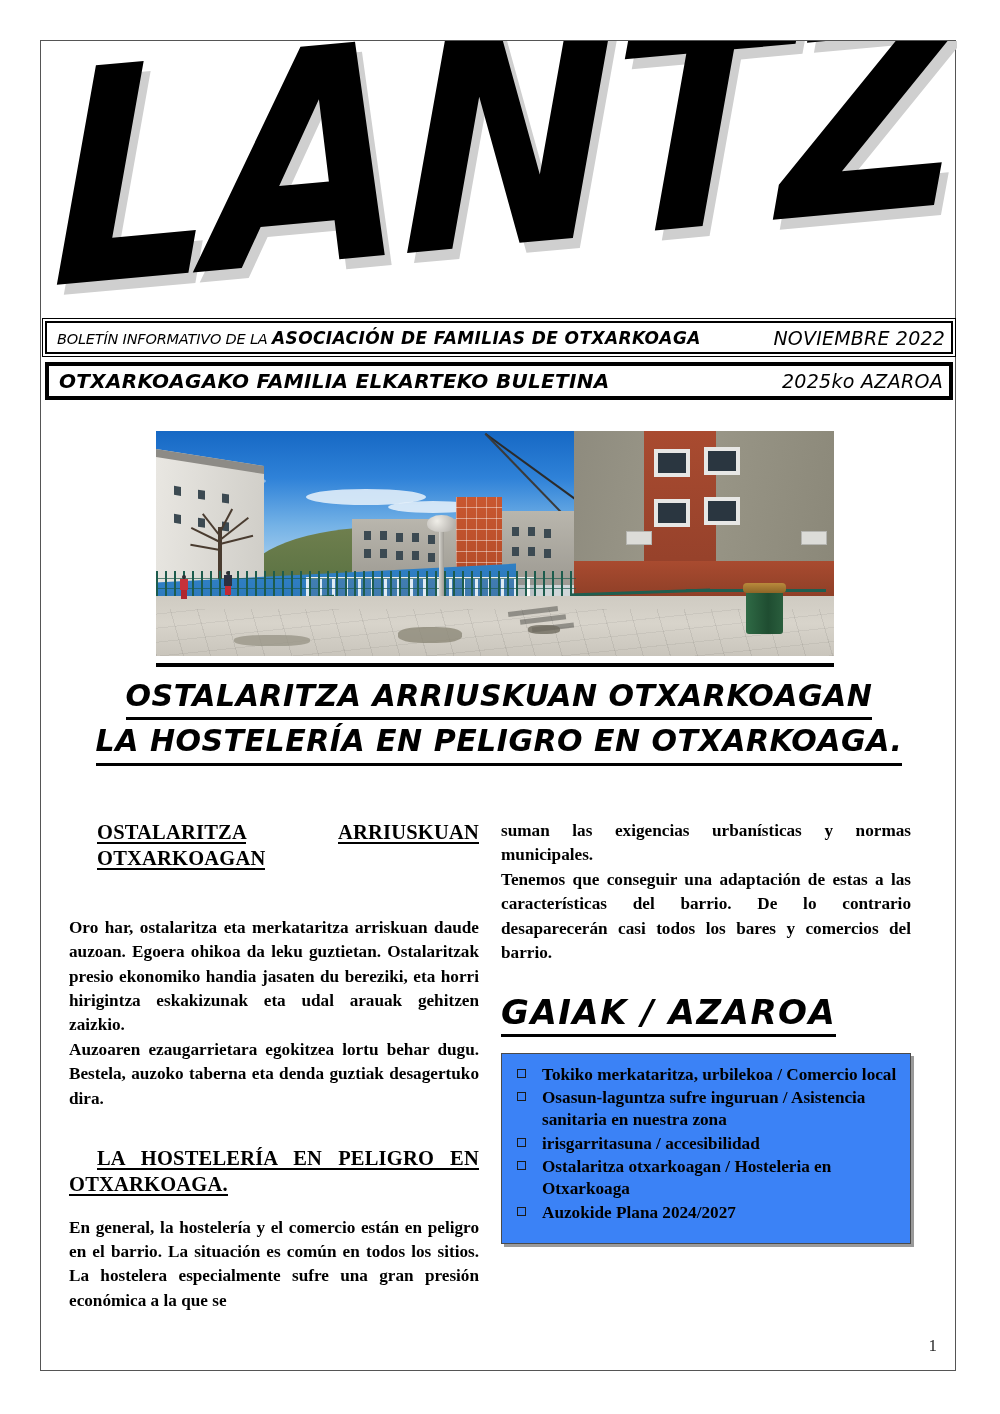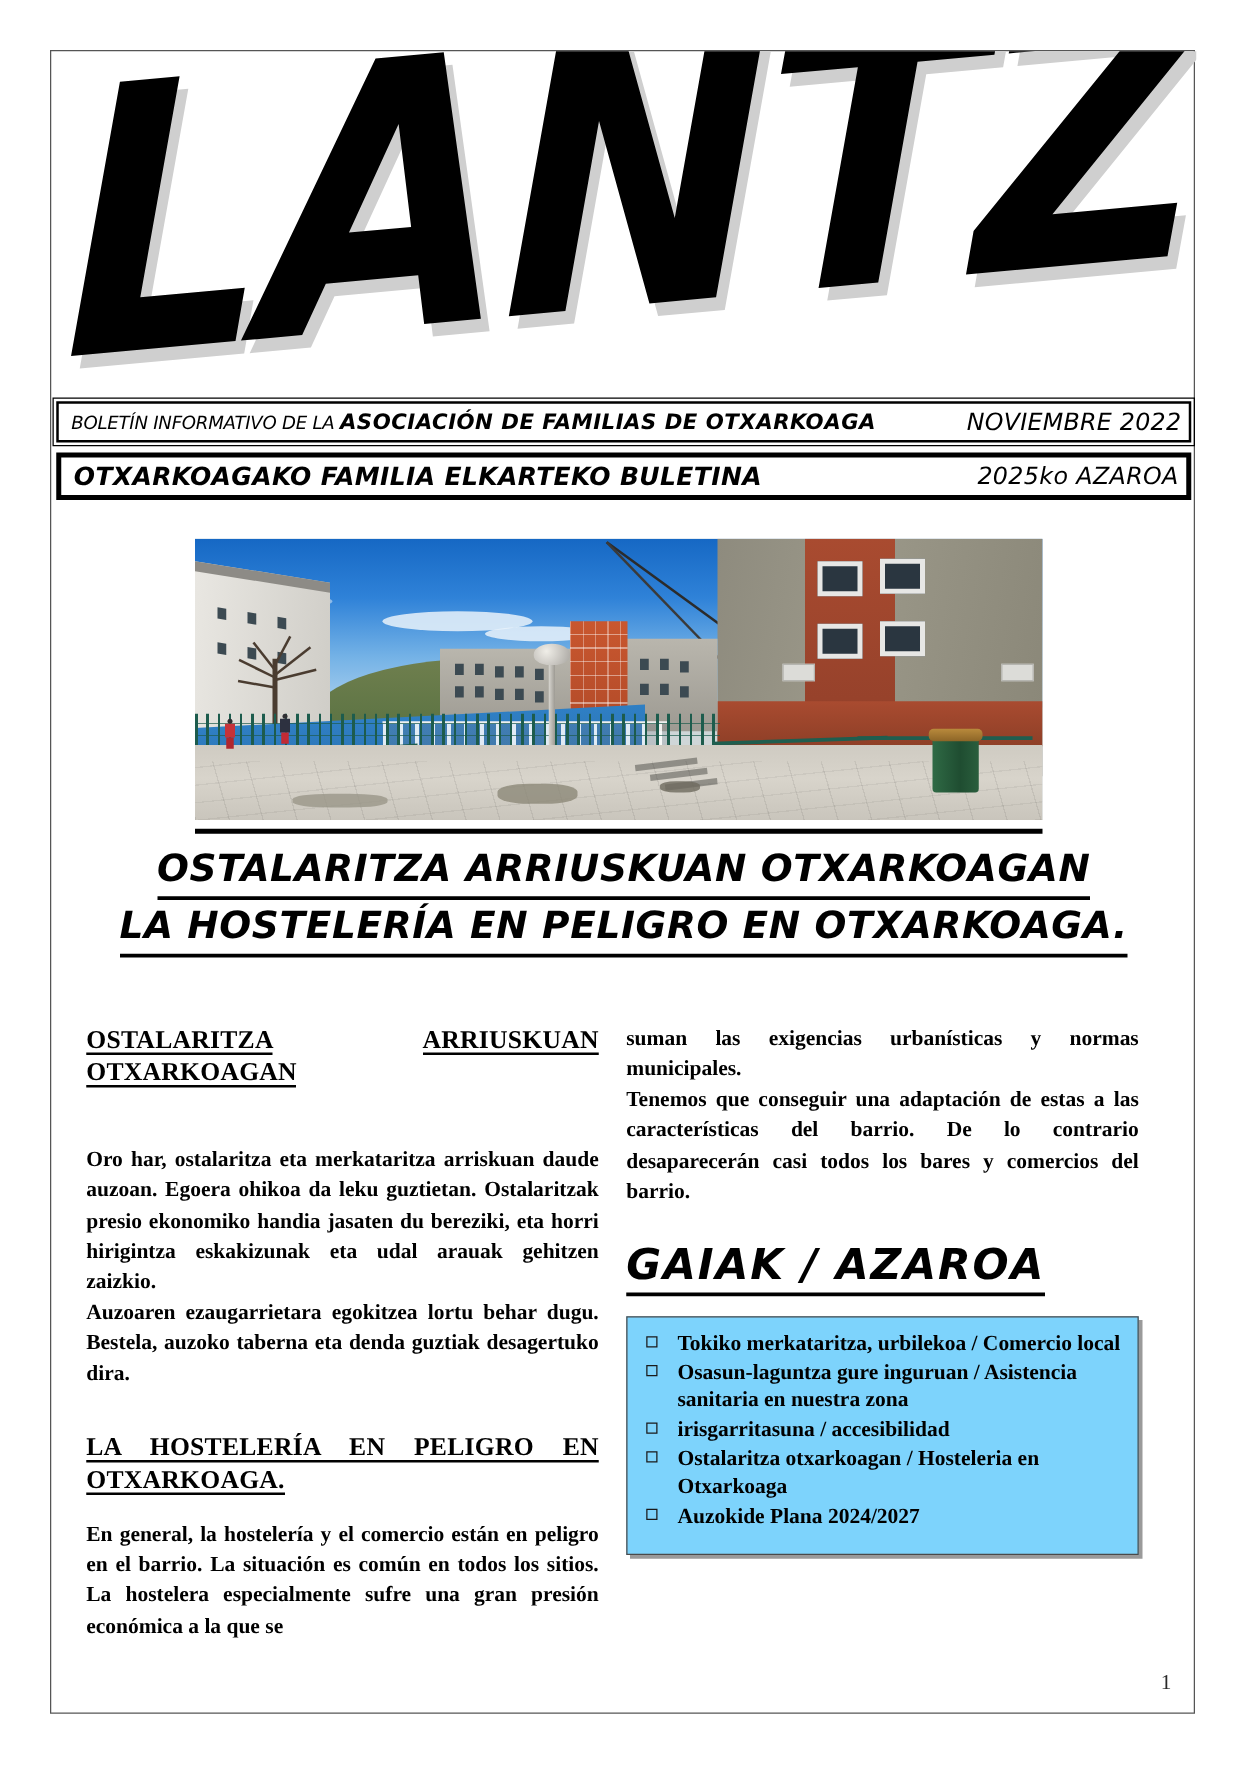--- a/index.html
+++ b/index.html
@@ -314,20 +314,21 @@
     font-size: 20.5px;
     line-height: 1.28;
     letter-spacing: 0.2px;
     text-align: justify;
     text-align-last: left;
     color: #000;
   }
   h2.sec .u {
     box-shadow: inset 0 -2px 0 0 #000;
     padding-bottom: 1px;
+    margin-left: 28px;
   }
   h2.sec.spread {
     text-align: justify;
   }
   h2.sec.spread::after {
     content: "";
     display: inline-block;
     width: 100%;
   }
 
@@ -355,21 +356,21 @@
   #gaiak .u {
     display: inline-block;
     border-bottom: 3px solid #000;
     padding-bottom: 2px;
   }
 
   
   #topics-box {
     box-sizing: border-box;
     width: 410px;
-    background: #7dd3fc;
+    background: #3b82f6;
     border: 1.5px solid #4a4a4a;
     box-shadow: 3px 3px 0 #9a9a9a;
     padding: 10px 12px 18px 10px;
   }
   ul.topics {
     margin: 0;
     padding: 0;
     list-style: none;
   }
   ul.topics li {
@@ -567,21 +568,21 @@
       </div>
 
       <div id="topics-box">
         <ul class="topics">
           <li>
             <span class="bullet"></span>
             <span>Tokiko merkataritza, urbilekoa / Comercio local</span>
           </li>
           <li>
             <span class="bullet"></span>
-            <span>Osasun-laguntza gure inguruan / Asistencia sanitaria en nuestra zona</span>
+            <span>Osasun-laguntza sufre inguruan / Asistencia sanitaria en nuestra zona</span>
           </li>
           <li>
             <span class="bullet"></span>
             <span>irisgarritasuna / accesibilidad</span>
           </li>
           <li>
             <span class="bullet"></span>
             <span>Ostalaritza otxarkoagan / Hosteleria en Otxarkoaga</span>
           </li>
           <li>

